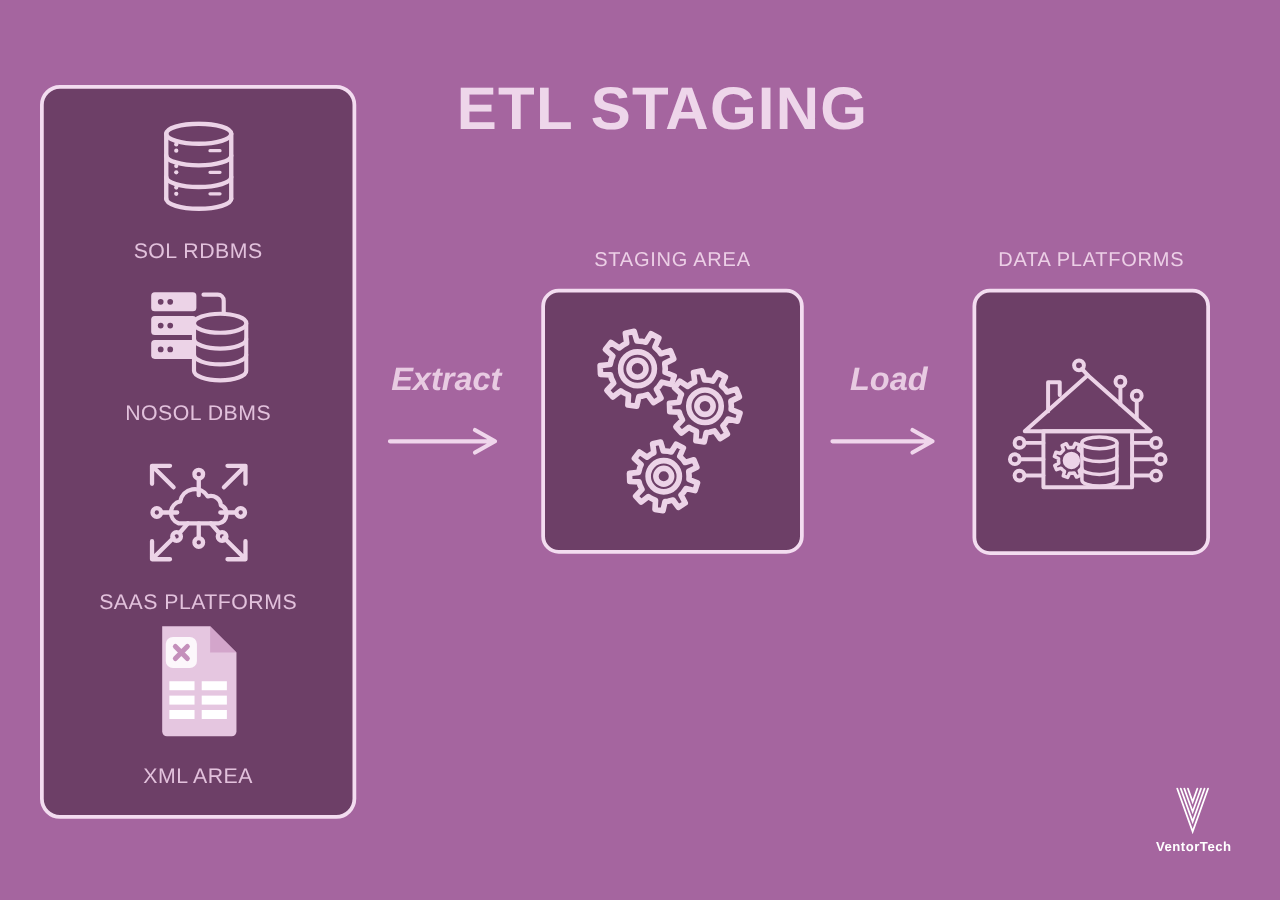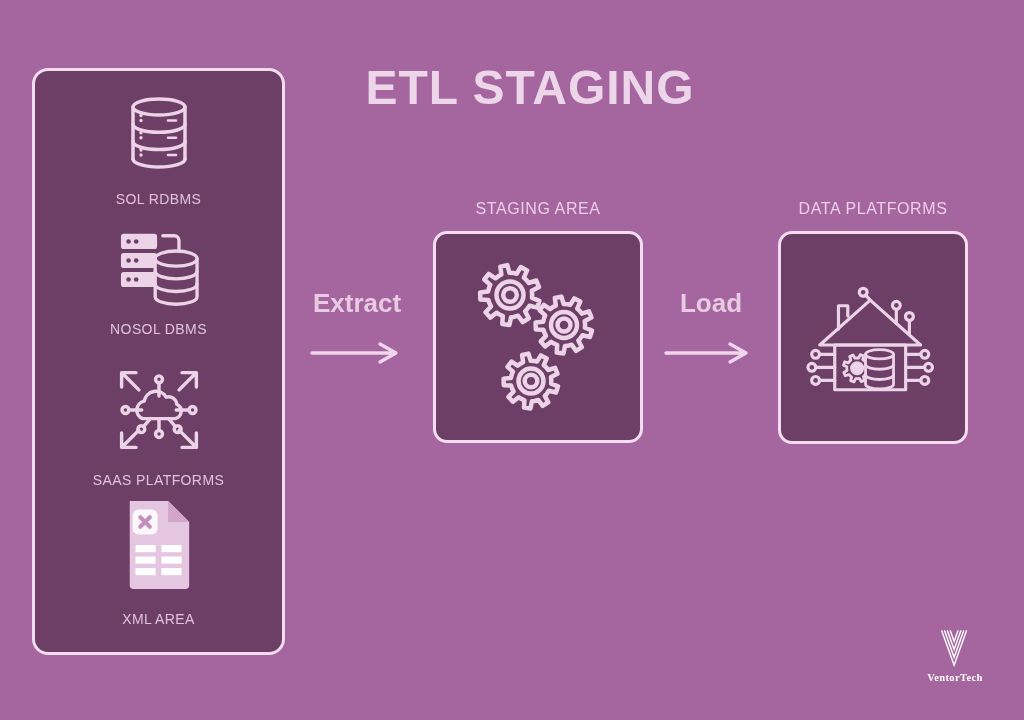--- a/index.html
+++ b/index.html
@@ -13,42 +13,42 @@
   body{font-family:"Liberation Sans",sans-serif;background:#888;}
   .canvas{position:relative;width:1024px;height:720px;background:var(--background);overflow:hidden;}
 
   .title{position:absolute;left:280px;top:60px;width:500px;text-align:center;
     font-size:48px;font-weight:bold;letter-spacing:1px;color:var(--title-text);}
 
   .sidebar{position:absolute;left:32px;top:68px;width:253px;height:587px;
     background:var(--panel);border:3px solid var(--panel-border);border-radius:16px;}
   .src-item{position:absolute;left:0;right:0;text-align:center;}
   .src-item .icn{display:block;margin:0 auto;}
-  .src-label{font-size:14px;letter-spacing:.4px;color:var(--item-label);}
+  .src-label{font-size:17px;letter-spacing:.4px;color:var(--item-label);}
 
   .stage-label{position:absolute;text-align:center;font-size:16px;letter-spacing:.6px;color:var(--stage-label);}
   .stage-label.staging{left:433px;top:200px;width:210px;}
   .stage-label.warehouse{left:778px;top:200px;width:190px;}
 
   .stage-box{position:absolute;background:var(--panel);border:3px solid var(--panel-border);
     border-radius:14px;display:flex;align-items:center;justify-content:center;}
   .stage-box.staging-box{left:433px;top:231px;width:210px;height:212px;}
   .stage-box.warehouse-box{left:778px;top:231px;width:190px;height:213px;}
 
-  .flow-label{position:absolute;text-align:center;font-size:26px;font-weight:bold;color:var(--flow-label);}
+  .flow-label{position:absolute;text-align:center;font-size:26px;font-weight:bold;color:var(--flow-label);font-style:italic;}
   .flow-label.extract{left:297px;top:288px;width:120px;}
   .flow-label.load{left:651px;top:288px;width:120px;}
   .flow-label.transform{left:438px;top:472px;width:200px;}
 
   .arrow{position:absolute;}
   .arrow.extract-arrow{left:310px;top:341px;}
   .arrow.load-arrow{left:664px;top:341px;}
 
   .logo{position:absolute;left:905px;top:628px;width:100px;text-align:center;}
-  .logo-text{margin-top:3px;font-family:Liberation Serif, serif;font-size:10.5px;
+  .logo-text{margin-top:3px;font-family:Liberation Sans, sans-serif;font-size:10.5px;
     font-weight:bold;letter-spacing:.4px;color:var(--logo);}
 
   svg{display:block;}
   .stroke{stroke:var(--icon-stroke);fill:none;stroke-linecap:round;stroke-linejoin:round;}
 </style>
 </head>
 <body>
 
 <div class="canvas">
 

